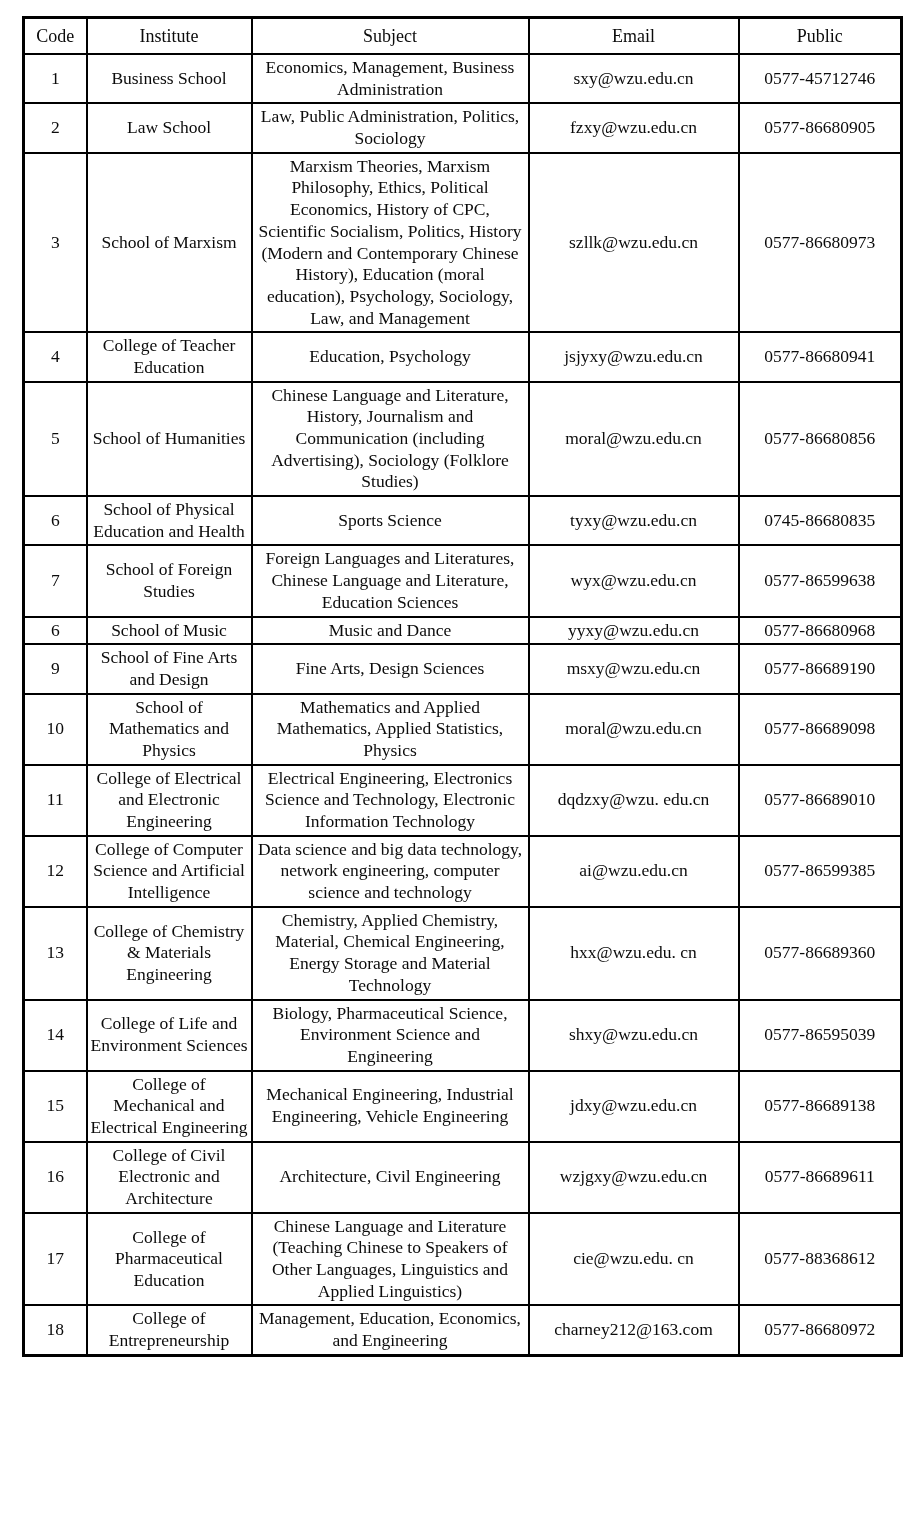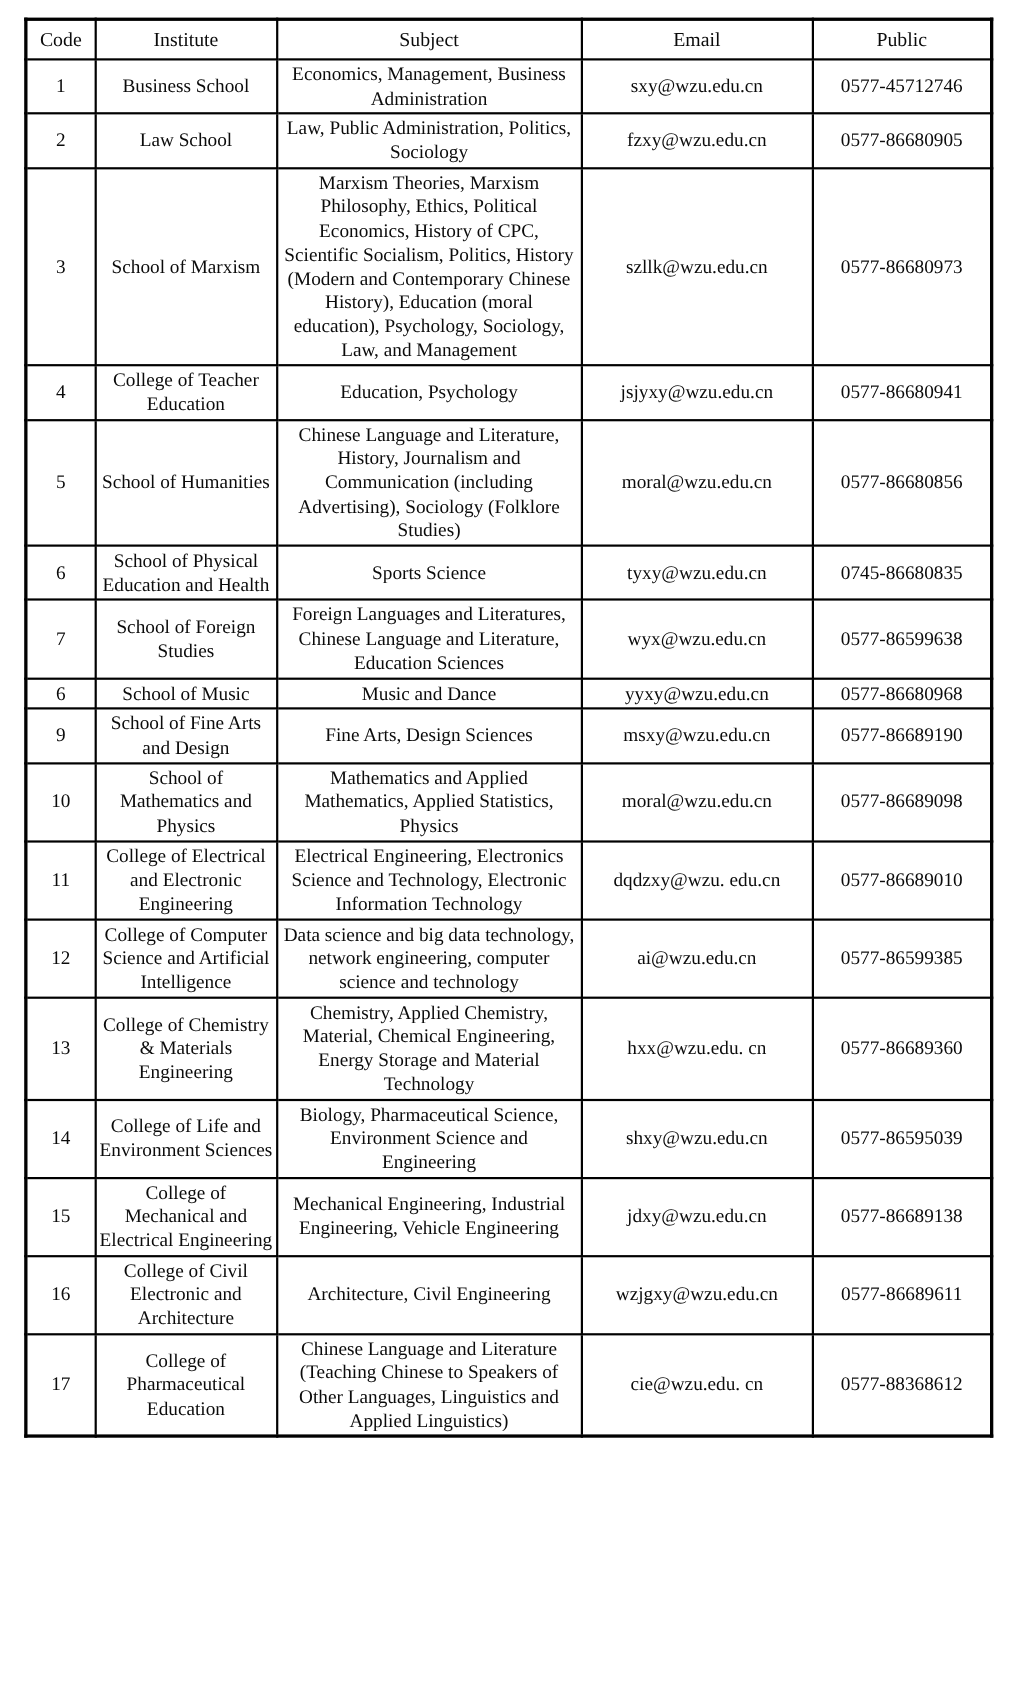--- a/index.html
+++ b/index.html
@@ -221,18 +221,25 @@
   </tr>
 
   <tr>
     <td class="cell-code">17</td>
     <td class="cell-institute">College of Pharmaceutical Education</td>
     <td class="cell-subject">Chinese Language and Literature (Teaching Chinese to Speakers of Other Languages, Linguistics and Applied Linguistics)</td>
     <td class="cell-email">cie@wzu.edu. cn</td>
     <td class="cell-phone">0577-88368612</td>
   </tr>
 
+  <tr>
+    <td class="cell-code">18</td>
+    <td class="cell-institute">College of Entrepreneurship</td>
+    <td class="cell-subject">Management, Education, Economics, and Engineering</td>
+    <td class="cell-email">charney212@163.com</td>
+    <td class="cell-phone">0577-86680972</td>
+  </tr>
 </tbody>
   </table>
 </div>
 
 <div class="watermark-fade"></div>
 <div class="watermark-fade-2"></div>
 
 </body></html>

